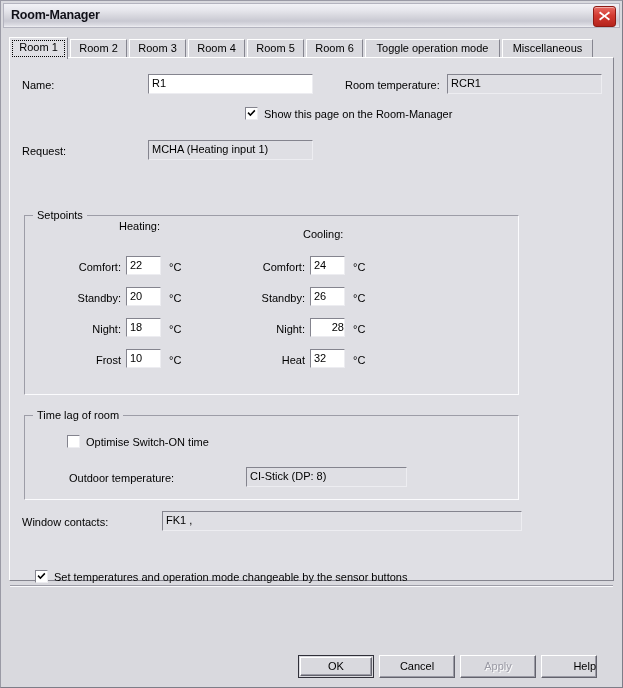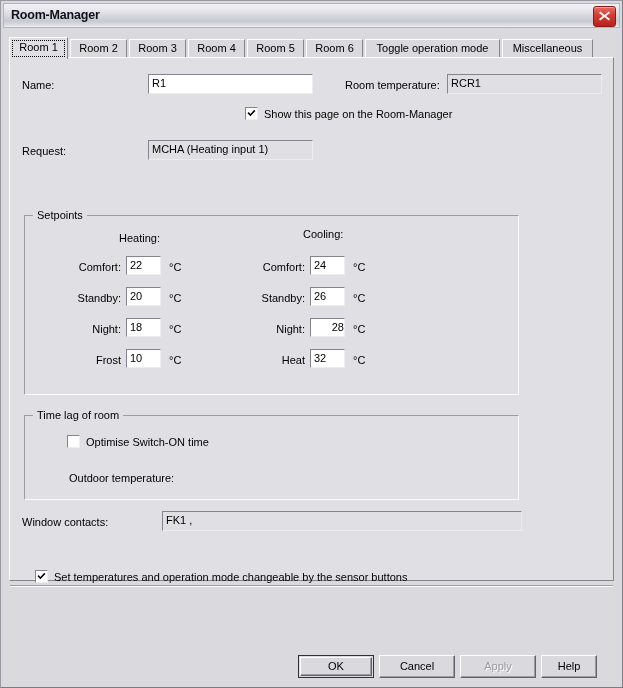--- a/index.html
+++ b/index.html
@@ -267,21 +267,21 @@
       </svg>
     </div>
     <div class="chklbl" style="left:254px; top:50px;">Show this page on the Room-Manager</div>
 
     <div class="lab" style="left:12px; top:87px;">Request:</div>
     <div class="field ro" style="left:138px; top:82px; width:165px; height:20px;">MCHA  (Heating input 1)</div>
 
     <div class="group" style="left:14px; top:157px; width:495px; height:180px;">
       <span class="group-title">Setpoints</span>
 
-      <div class="lab" style="left:94px; top:16px;">Heating:</div>
+      <div class="lab" style="left:94px; top:4px;">Heating:</div>
       <div class="lab" style="left:278px; top:12px;">Cooling:</div>
 
       <div class="lab r" style="left:14px; top:45px; width:82px;">Comfort:</div>
       <div class="field" style="left:101px; top:40px; width:35px; height:19px;">22</div>
       <div class="lab" style="left:144px; top:45px;">°C</div>
 
       <div class="lab r" style="left:14px; top:76px; width:82px;">Standby:</div>
       <div class="field" style="left:101px; top:71px; width:35px; height:19px;">20</div>
       <div class="lab" style="left:144px; top:76px;">°C</div>
 
@@ -311,20 +311,21 @@
 
     </div>
 
     <div class="group" style="left:14px; top:357px; width:495px; height:85px;">
       <span class="group-title">Time lag of room</span>
 
       <div class="chk" style="left:42px; top:19px; background:#ffffff;"></div>
       <div class="chklbl" style="left:61px; top:20px;">Optimise Switch-ON time</div>
 
       <div class="lab" style="left:44px; top:56px;">Outdoor temperature:</div>
+      <div class="field ro" style="left:221px; top:51px; width:161px; height:20px;">CI-Stick  (DP: 8)</div>
     </div>
 
     <div class="lab" style="left:12px; top:458px;">Window contacts:</div>
     <div class="field ro" style="left:152px; top:453px; width:360px; height:20px;">FK1 ,</div>
 
     <div class="chk" style="left:25px; top:512px;">
       <svg width="9" height="9" viewBox="0 0 9 9" aria-hidden="true">
         <path d="M0.5 4.2 L1.6 3.1 L3.4 5.0 L7.3 0.8 L8.4 1.9 L3.4 7.3 Z" fill="#000000"></path>
       </svg>
     </div>
@@ -336,17 +337,17 @@
   <div class="btn default" style="left:297px; top:654px; width:76px; height:23px; line-height:21px;">
     <span class="inner"></span>
     <span class="cap">OK</span>
   </div>
   <div class="btn" style="left:378px; top:654px; width:76px; height:23px; line-height:21px;">
     <span class="cap">Cancel</span>
   </div>
   <div class="btn disabled" style="left:459px; top:654px; width:76px; height:23px; line-height:21px;">
     <span class="cap">Apply</span>
   </div>
-  <div class="btn" style="left:540px; top:654px; width:56px; height:23px; line-height:21px;">
+  <div class="btn" style="left:540px; top:654px; width:56px; height:23px; line-height:21px;text-align:right;">
     <span class="cap">Help</span>
   </div>
 
 </div>
 
 </body></html>

